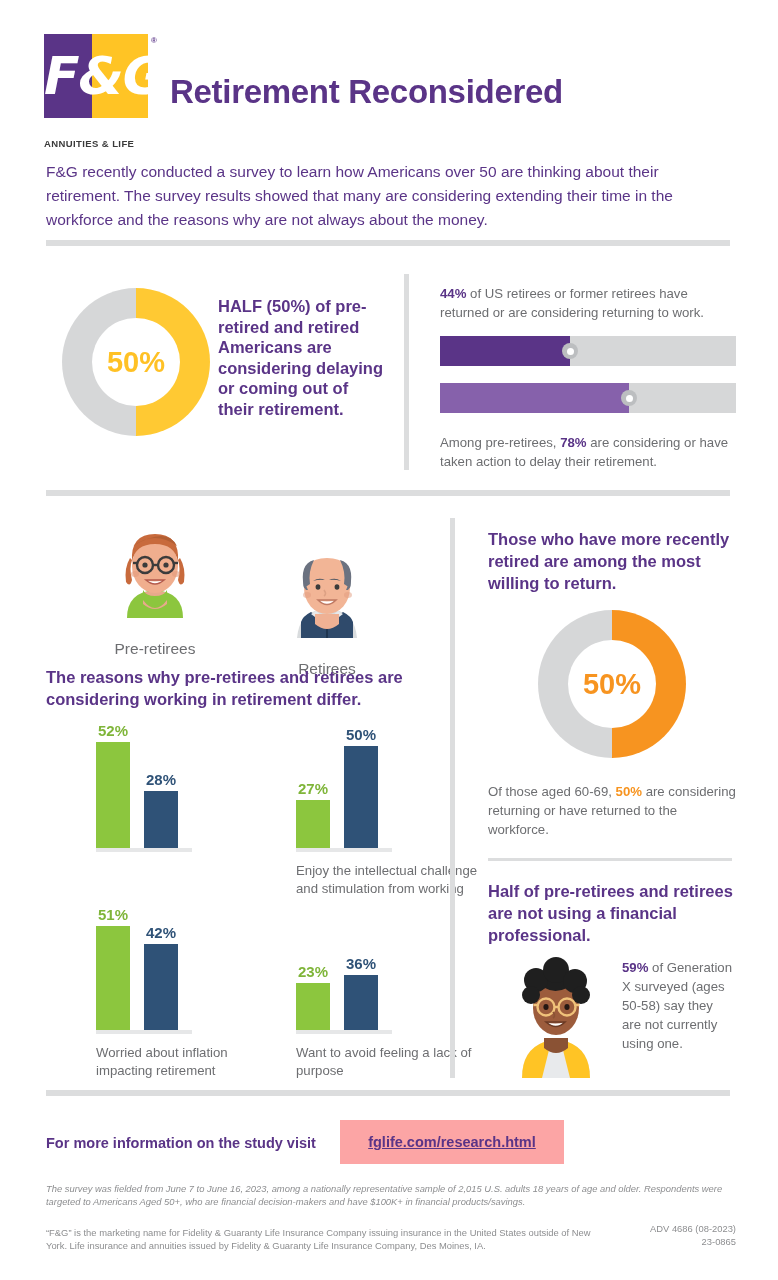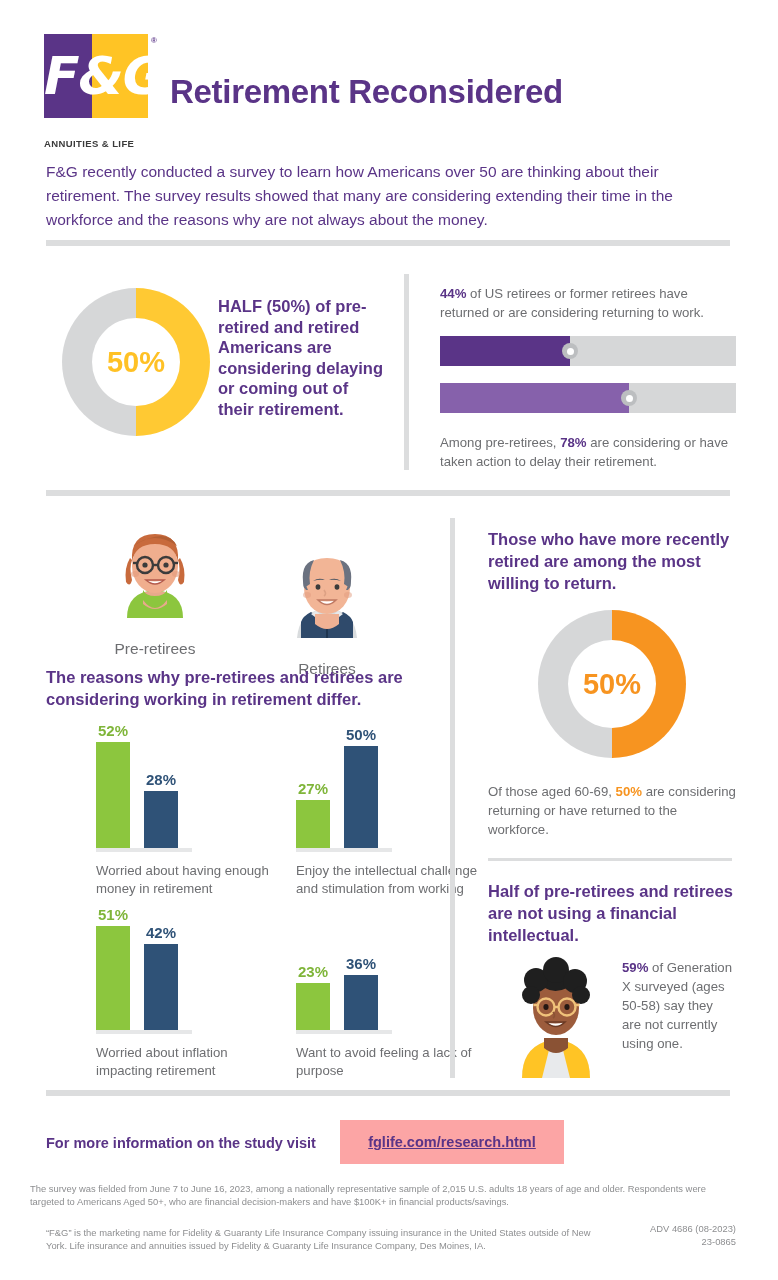--- a/index.html
+++ b/index.html
@@ -321,21 +321,21 @@
     text-decoration: underline;
   }
 
   
   .fn {
     position: absolute;
     font-size: 9.4px;
     line-height: 13px;
     color: #8D8E90;
   }
-  .fn-1 { left: 30px; top: 1182px; width: 690px; }
+  .fn-1 { left: 46px; top: 1182px; width: 690px; font-style: italic; }
   .fn-2 { left: 46px; top: 1226px; width: 560px; }
   .fn-code {
     position: absolute;
     left: 600px; top: 1222px;
     width: 136px;
     text-align: right;
     font-size: 9.4px;
     line-height: 13px;
     color: #8D8E90;
   }
@@ -454,21 +454,20 @@
           <div class="vbar-value val-green">52%</div>
         </div>
       </div>
       <div class="vbar-col">
         <div class="vbar vbar-navy" style="height:57px">
           <div class="vbar-value val-navy">28%</div>
         </div>
       </div>
       <div class="vbase"></div>
     </div>
-    <div class="vcaption">Worried about having enough money in retirement</div>
   </div>
 
   <div class="vgroup" id="vg-2">
     <div class="vbars">
       <div class="vbar-col">
         <div class="vbar vbar-green" style="height:48px">
           <div class="vbar-value val-green">27%</div>
         </div>
       </div>
       <div class="vbar-col">
@@ -524,21 +523,21 @@
       <div class="donut-hole">50%</div>
     </div>
   </div>
 
   <div class="rc-sub">
     <span>Of those aged 60-69, </span><b>50%</b><span> are considering returning or have returned to the workforce.</span>
   </div>
 
   <div class="hdiv-small"></div>
 
-  <div class="rc-heading2">Half of pre-retirees and retirees are not using a financial intellectual.</div>
+  <div class="rc-heading2">Half of pre-retirees and retirees are not using a financial professional.</div>
 
   <svg class="rc-person" width="112" height="130" viewBox="0 0 112 130">
     <path d="M22 128 q0 -28 22 -36 l24 0 q22 8 22 36 z" fill="#E8EAEC"></path>
     <path d="M22 128 q0 -28 22 -36 l6 4 l-8 32 z" fill="#FFC425"></path>
     <path d="M90 128 q0 -28 -22 -36 l-6 4 l8 32 z" fill="#FFC425"></path>
     <path d="M44 88 h24 v10 q-12 10 -24 0 z" fill="#8A5234"></path>
     <ellipse cx="56" cy="58" rx="23" ry="27" fill="#9C5C3C"></ellipse>
     <path d="M31 54 q-6 -34 25 -34 q31 0 25 34 q-6 -14 -14 -16 q-12 6 -22 0 q-10 4 -14 16z" fill="#1F1F1F"></path>
     <circle cx="36" cy="30" r="12" fill="#1F1F1F"></circle>
     <circle cx="56" cy="20" r="13" fill="#1F1F1F"></circle>

